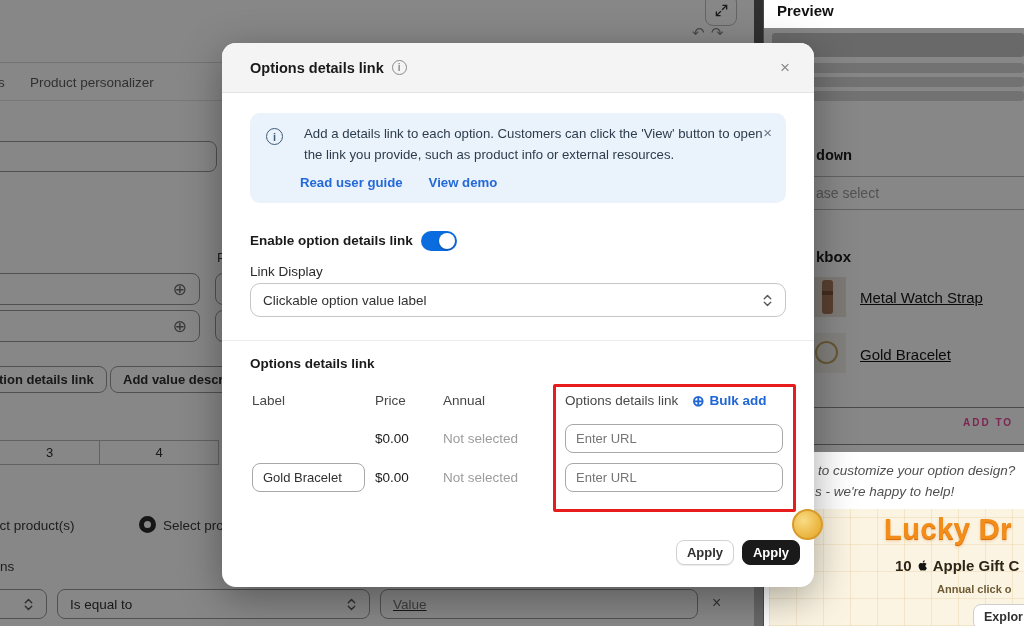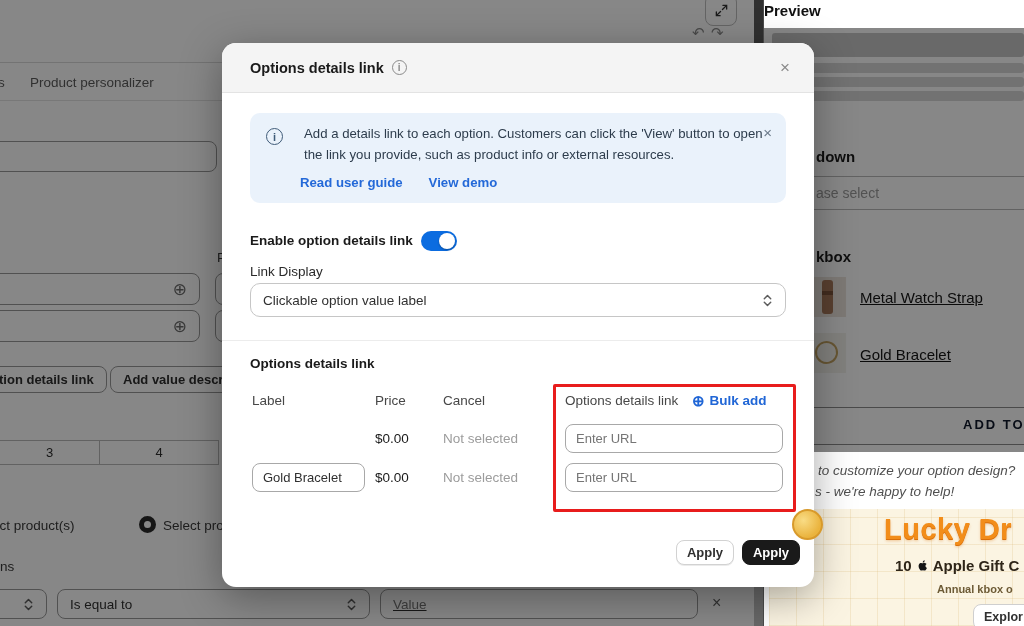--- a/index.html
+++ b/index.html
@@ -154,62 +154,62 @@
     <div class="abs" style="left:754px;top:0;width:9px;height:626px;background:#c2c2c2;"></div>
     <div class="abs" style="left:754px;top:0;width:9px;height:84px;background:#5c5c5c;"></div>
     <div class="vline" style="left:763px;top:0;height:626px;background:#8f8f8f;"></div>
 
     <div class="pv">
       <div class="skel" style="left:8px;top:33px;width:252px;height:24px;background:#c7c7c7;"></div>
       <div class="skel" style="left:8px;top:63px;width:252px;height:10px;background:#d8d8d8;"></div>
       <div class="skel" style="left:8px;top:77px;width:252px;height:10px;background:#d8d8d8;"></div>
       <div class="skel" style="left:8px;top:91px;width:252px;height:10px;background:#d8d8d8;"></div>
 
-      <div class="pv-bold" style="left:52px;top:148px;">down</div>
+      <div class="pv-bold" style="left:52px;top:148px;font-family:Liberation Mono, monospace;">down</div>
       <div class="box" style="left:28px;top:176px;width:260px;height:34px;border-color:#b9b9b9;"></div>
       <div class="abs ghosttxt" style="left:52px;top:185px;font-size:14px;">ase select</div>
 
       <div class="pv-bold" style="left:52px;top:248px;">kbox</div>
 
       <div class="abs" style="left:44px;top:277px;width:38px;height:40px;background:#ece5dd;">
         <div class="abs" style="left:14px;top:3px;width:11px;height:34px;background:#a8795c;border-radius:3px;"></div>
         <div class="abs" style="left:14px;top:14px;width:11px;height:4px;background:#7d543c;"></div>
       </div>
       <div class="pv-link" style="left:96px;top:289px;">Metal Watch Strap</div>
 
       <div class="abs" style="left:44px;top:333px;width:38px;height:40px;background:#f4f1ec;">
         <div class="abs" style="left:7px;top:8px;width:23px;height:23px;border-radius:50%;border:2.5px solid #c3a261;box-sizing:border-box;transform:rotate(-15deg);"></div>
       </div>
       <div class="pv-link" style="left:96px;top:346px;">Gold Bracelet</div>
 
       <div class="hline" style="left:28px;top:407px;width:232px;background:#8c8c8c;"></div>
-      <div class="abs" style="left:199px;top:417px;font-size:13px;font-weight:700;letter-spacing:2px;color:#0f172a;white-space:nowrap;">ADD TO</div>
+      <div class="abs" style="left:199px;top:417px;font-size:10px;font-weight:700;letter-spacing:2px;color:#ec4899;white-space:nowrap;">ADD TO</div>
       <div class="hline" style="left:28px;top:444px;width:232px;background:#8c8c8c;"></div>
     </div>
   </div>
 
   <div class="overlay"></div>
 
   <div class="pv-head">
-    <div class="abs" style="left:0;top:2px;font-size:15px;font-weight:700;color:#111;text-align:center;">Preview</div>
+    <div class="abs" style="left:13px;top:2px;font-size:15px;font-weight:700;color:#111;text-align:center;">Preview</div>
   </div>
 
   <div class="pv-bottom">
     <div class="help" style="left:54px;top:11px;text-align:right;">to customize your option design?</div>
     <div class="help" style="left:51px;top:32px;">s - we're happy to help!</div>
     <div class="promo">
       <div class="lucky">Lucky Dr</div>
       <div class="gift">
         <span>10</span>
         <svg width="13" height="15" viewBox="0 0 24 28">
           <path d="M17.5 14.8c0-2.4 2-3.6 2.1-3.7-1.1-1.7-2.9-1.9-3.5-2-1.5-.1-2.9.9-3.6.9-.7 0-1.9-.9-3.1-.9-1.6 0-3.1 1-3.9 2.4-1.7 2.9-.4 7.2 1.2 9.6.8 1.2 1.8 2.5 3.1 2.4 1.2-.1 1.7-.8 3.1-.8s1.9.8 3.1.8c1.3 0 2.2-1.2 3-2.4.9-1.4 1.3-2.8 1.3-2.9-.1 0-2.8-1-2.8-3.4zM15.1 7.4c.6-.8 1.1-1.9 1-3.1-.9 0-2 .6-2.7 1.4-.6.7-1.1 1.8-1 2.9 1.1.1 2.1-.5 2.7-1.2z" fill="#141414"></path>
         </svg>
         <span>Apple Gift C</span>
       </div>
-      <div class="annual">Annual kbox o</div>
+      <div class="annual">Annual click o</div>
       <div class="explore">Explor</div>
     </div>
   </div>
   <div class="coin"></div>
 
   <div class="modal">
     <div class="m-header">
       <span class="m-title">Options details link</span>
       <span class="i-icon">i</span>
       <span class="m-close">×</span>
@@ -237,21 +237,21 @@
         <path d="M2.5 5 6 1.5 9.5 5M2.5 9 6 12.5 9.5 9" fill="none" stroke="#5c5c5c" stroke-width="1.6" stroke-linecap="round" stroke-linejoin="round"></path>
       </svg>
     </div>
 
     <div class="m-div"></div>
 
     <div class="abs lbl600" style="left:28px;top:313px;">Options details link</div>
 
     <div class="thead" style="left:30px;">Label</div>
     <div class="thead" style="left:153px;">Price</div>
-    <div class="thead" style="left:221px;">Cancel</div>
+    <div class="thead" style="left:221px;">Annual</div>
     <div class="thead" style="left:343px;">Options details link</div>
     <div class="thead bulkadd" style="left:470px;">
       <span class="pc">⊕</span>
       <span>Bulk add</span>
     </div>
 
     <div class="rowtxt" style="left:153px;top:388px;color:#1a1a1a;">$0.00</div>
     <div class="rowtxt" style="left:221px;top:388px;color:#9c9c9c;">Not selected</div>
     <input class="rowinp" style="left: 343px; top: 381px; width: 218px;" placeholder="Enter URL">
 

